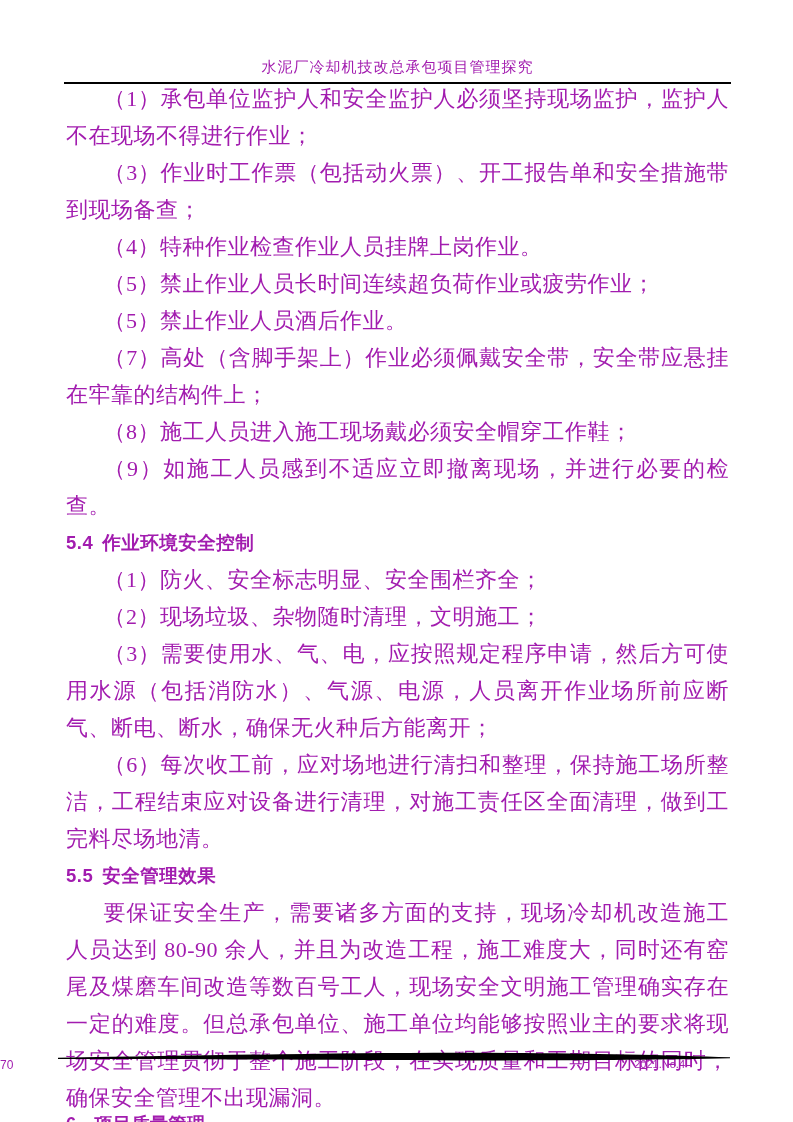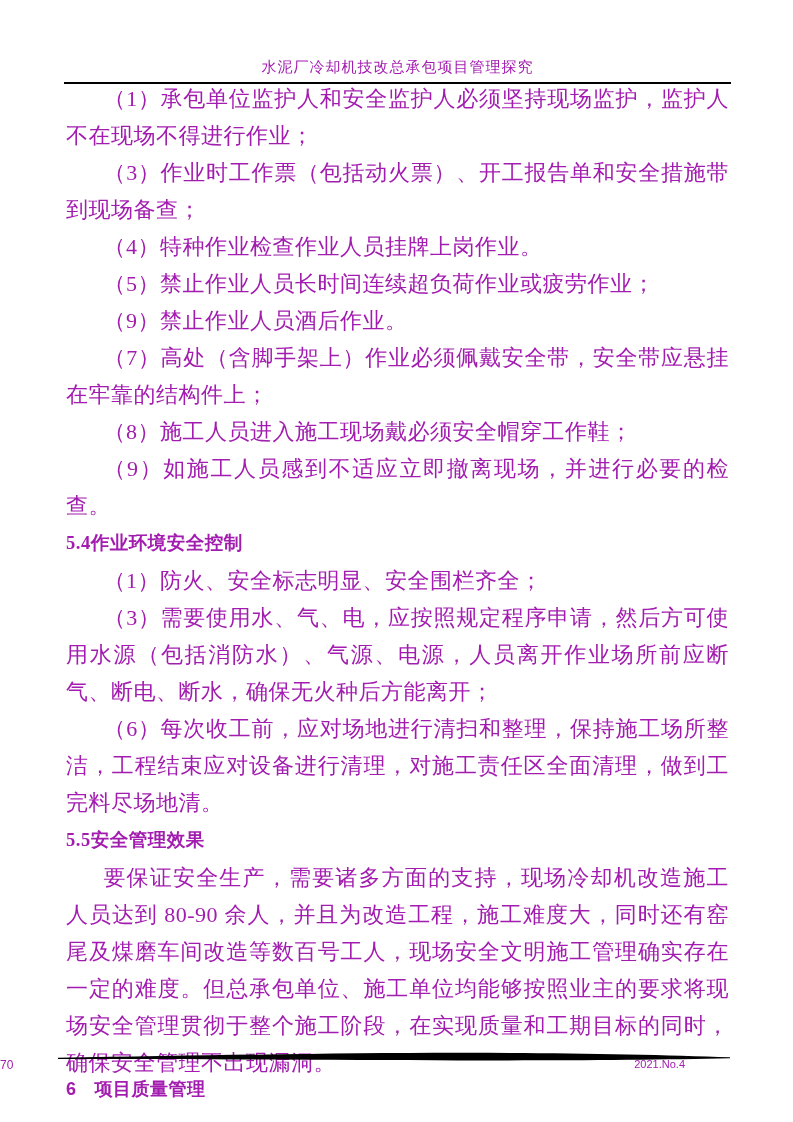--- a/index.html
+++ b/index.html
@@ -38,21 +38,22 @@
   }
   .sub-heading{
     margin:0;
     font-size:18.5px;
     line-height:37px;
     font-weight:bold;
     font-family:"Liberation Sans","DejaVu Sans",sans-serif;
     letter-spacing:0.5px;
   }
   .sub-heading .h-num{
-    font-family:Liberation Serif, serif;
+    font-family:Liberation Sans, sans-serif;
+    margin-right:9px;
   }
   .chapter-heading{
     margin:-10px 0 0 0;
     font-size:18px;
     line-height:37px;
     font-weight:bold;
     font-family:"Liberation Sans","DejaVu Sans",sans-serif;
     letter-spacing:0.5px;
   }
   .chapter-heading .h-num{
@@ -84,28 +85,29 @@
 
 <div class="page">
 
   <div class="running-header">水泥厂冷却机技改总承包项目管理探究</div>
 
   <div class="main-col">
     <p class="body-p">（1）承包单位监护人和安全监护人必须坚持现场监护，监护人不在现场不得进行作业；</p>
     <p class="body-p">（3）作业时工作票（包括动火票）、开工报告单和安全措施带到现场备查；</p>
     <p class="body-p">（4）特种作业检查作业人员挂牌上岗作业。</p>
     <p class="body-p">（5）禁止作业人员长时间连续超负荷作业或疲劳作业；</p>
-    <p class="body-p">（9）禁止作业人员酒后作业。</p>
+    <p class="body-p">（5）禁止作业人员酒后作业。</p>
     <p class="body-p">（7）高处（含脚手架上）作业必须佩戴安全带，安全带应悬挂在牢靠的结构件上；</p>
     <p class="body-p">（8）施工人员进入施工现场戴必须安全帽穿工作鞋；</p>
     <p class="body-p">（9）如施工人员感到不适应立即撤离现场，并进行必要的检查。</p>
 
     <h2 class="sub-heading"><span class="h-num">5.4</span><span class="h-title">作业环境安全控制</span></h2>
 
     <p class="body-p">（1）防火、安全标志明显、安全围栏齐全；</p>
+    <p class="body-p">（2）现场垃圾、杂物随时清理，文明施工；</p>
     <p class="body-p">（3）需要使用水、气、电，应按照规定程序申请，然后方可使用水源（包括消防水）、气源、电源，人员离开作业场所前应断气、断电、断水，确保无火种后方能离开；</p>
     <p class="body-p">（6）每次收工前，应对场地进行清扫和整理，保持施工场所整洁，工程结束应对设备进行清理，对施工责任区全面清理，做到工完料尽场地清。</p>
 
     <h2 class="sub-heading"><span class="h-num">5.5</span><span class="h-title">安全管理效果</span></h2>
 
     <p class="body-p">要保证安全生产，需要诸多方面的支持，现场冷却机改造施工人员达到 80-90 余人，并且为改造工程，施工难度大，同时还有窑尾及煤磨车间改造等数百号工人，现场安全文明施工管理确实存在一定的难度。但总承包单位、施工单位均能够按照业主的要求将现场安全管理贯彻于整个施工阶段，在实现质量和工期目标的同时，确保安全管理不出现漏洞。</p>
 
     <h1 class="chapter-heading"><span class="h-num">6</span><span class="h-title">项目质量管理</span></h1>
   </div>
 

